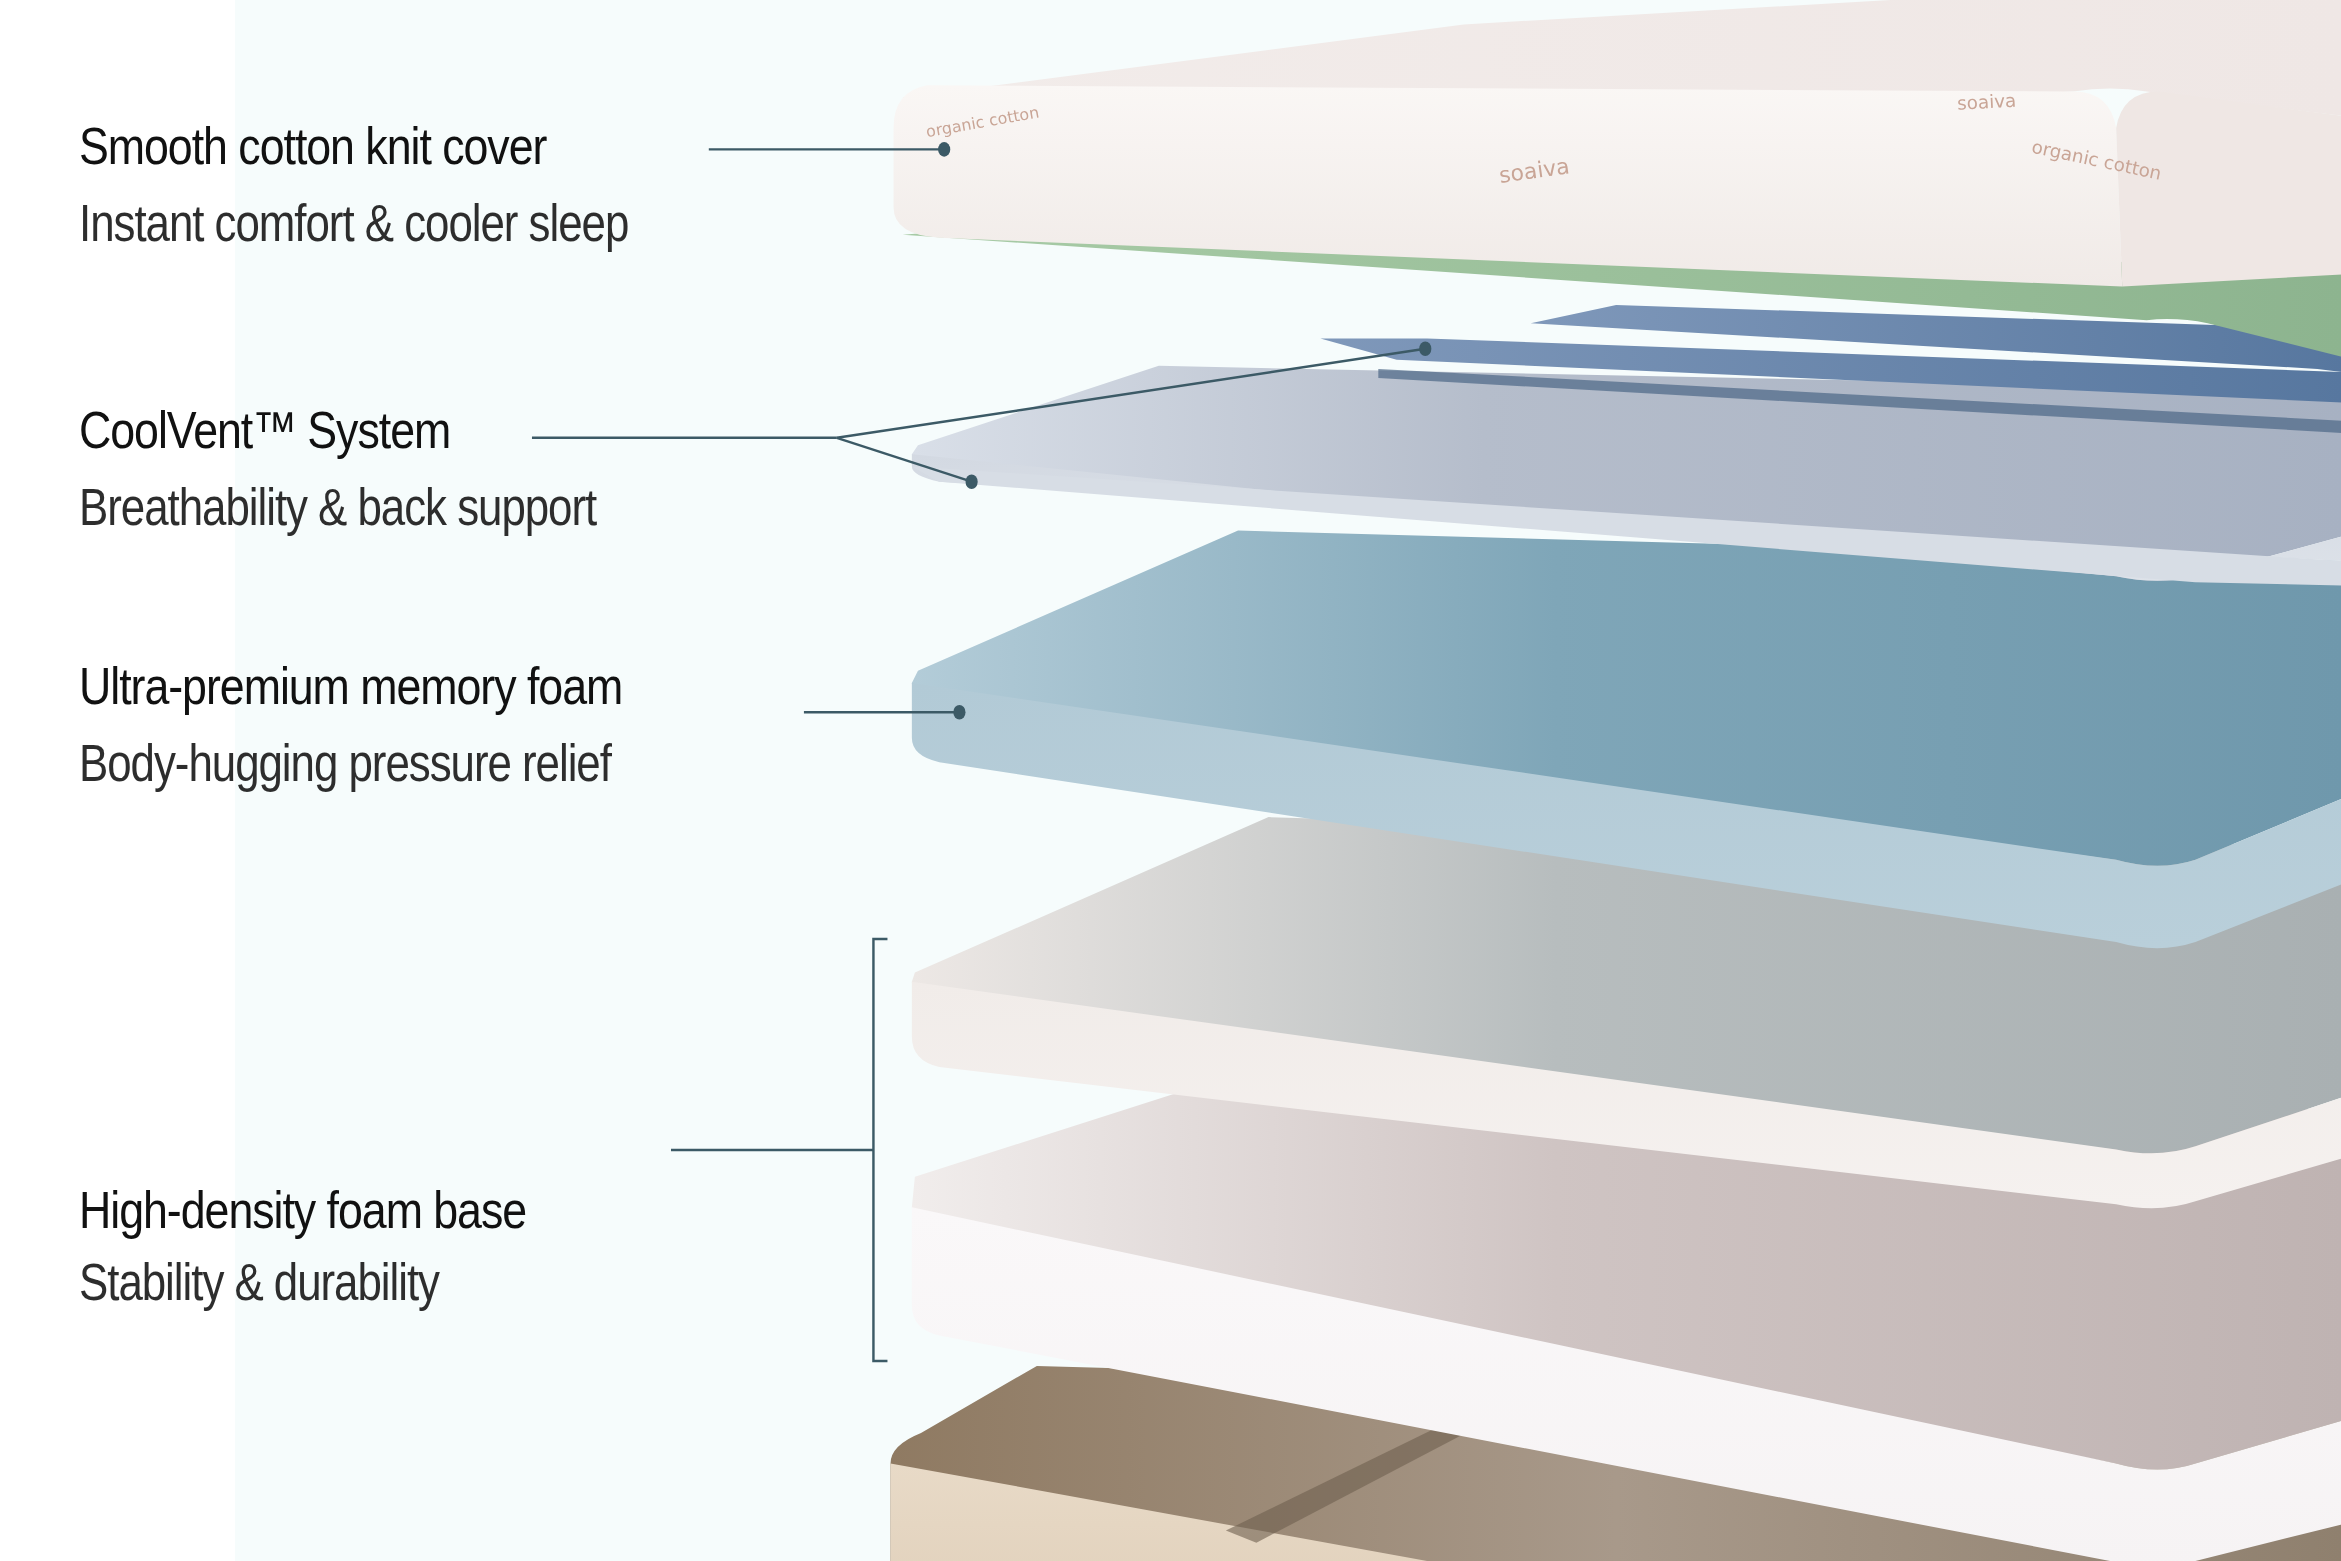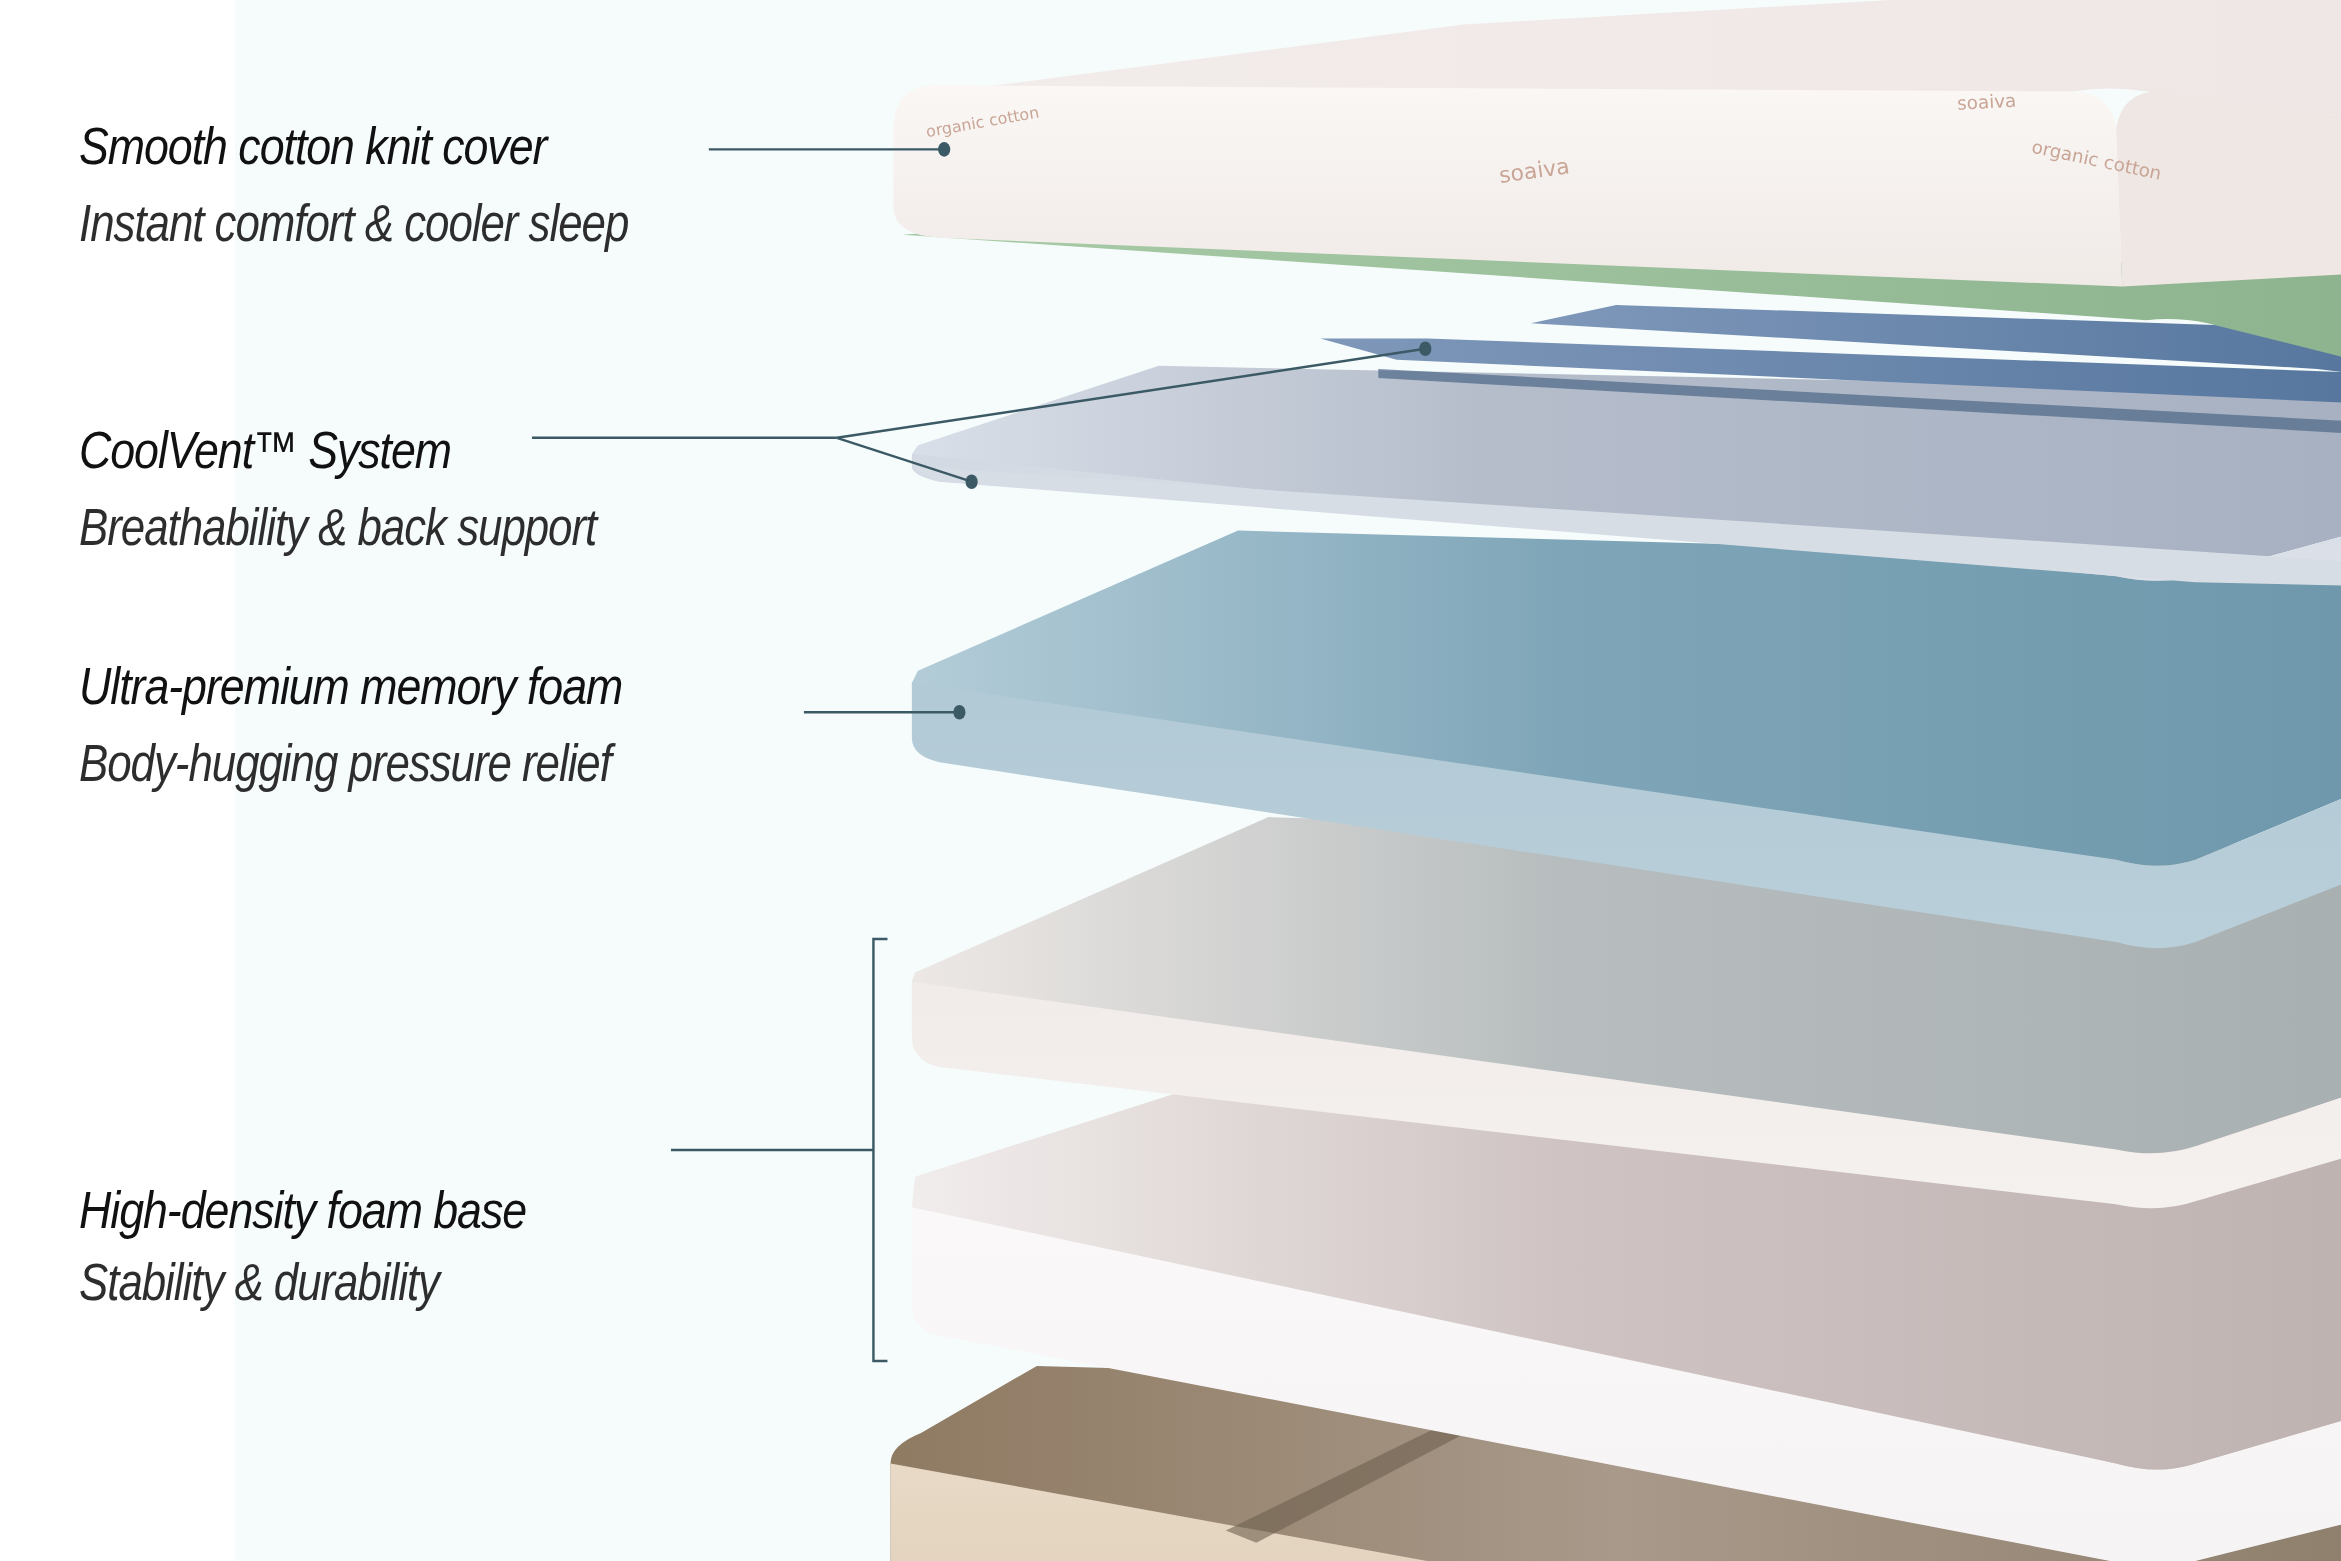--- a/index.html
+++ b/index.html
@@ -6,21 +6,21 @@
   body {
     width:2342px; height:1561px; overflow:hidden; position:relative;
     background:#ffffff;
     font-family: "Liberation Sans", "DejaVu Sans", sans-serif;
   }
   .panel-mint {
     position:absolute; left:235px; top:0; width:2107px; height:1561px;
     background:#F6FCFC;
   }
   .art { position:absolute; left:0; top:0; width:2342px; height:1561px; }
-  .label-block { position:absolute; left:79px;font-style:italic; }
+  .label-block { position:absolute; left:79px; }
   .label-title {
     display:block; font-size:52px; line-height:61px; color:#111111;
     font-weight:400; letter-spacing:-1.2px; white-space:nowrap;
     font-family: "Liberation Sans", sans-serif;
     transform: scaleX(0.86); transform-origin:left center;
   }
   .label-sub {
     display:block; font-size:51px; line-height:61px; color:#1c1c1c;
     font-weight:300; letter-spacing:-1.2px; white-space:nowrap; margin-top:16px;
     font-family: "Liberation Sans", sans-serif;
@@ -160,21 +160,21 @@
     <ellipse cx="1593" cy="790" rx="10" ry="12"></ellipse>
     <ellipse cx="1573" cy="1168" rx="10" ry="12"></ellipse>
   </g>
 </svg>
 
 <div class="label-block" style="top:116px;">
   <span class="label-title">Smooth cotton knit cover</span>
   <span class="label-sub">Instant comfort &amp; cooler sleep</span>
 </div>
 
-<div class="label-block" style="top:420px;">
+<div class="label-block" style="top:400px;">
   <span class="label-title">CoolVent™ System</span>
   <span class="label-sub">Breathability &amp; back support</span>
 </div>
 
 <div class="label-block" style="top:656px;">
   <span class="label-title">Ultra-premium memory foam</span>
   <span class="label-sub">Body-hugging pressure relief</span>
 </div>
 
 <div class="label-block" style="top:1180px;">

